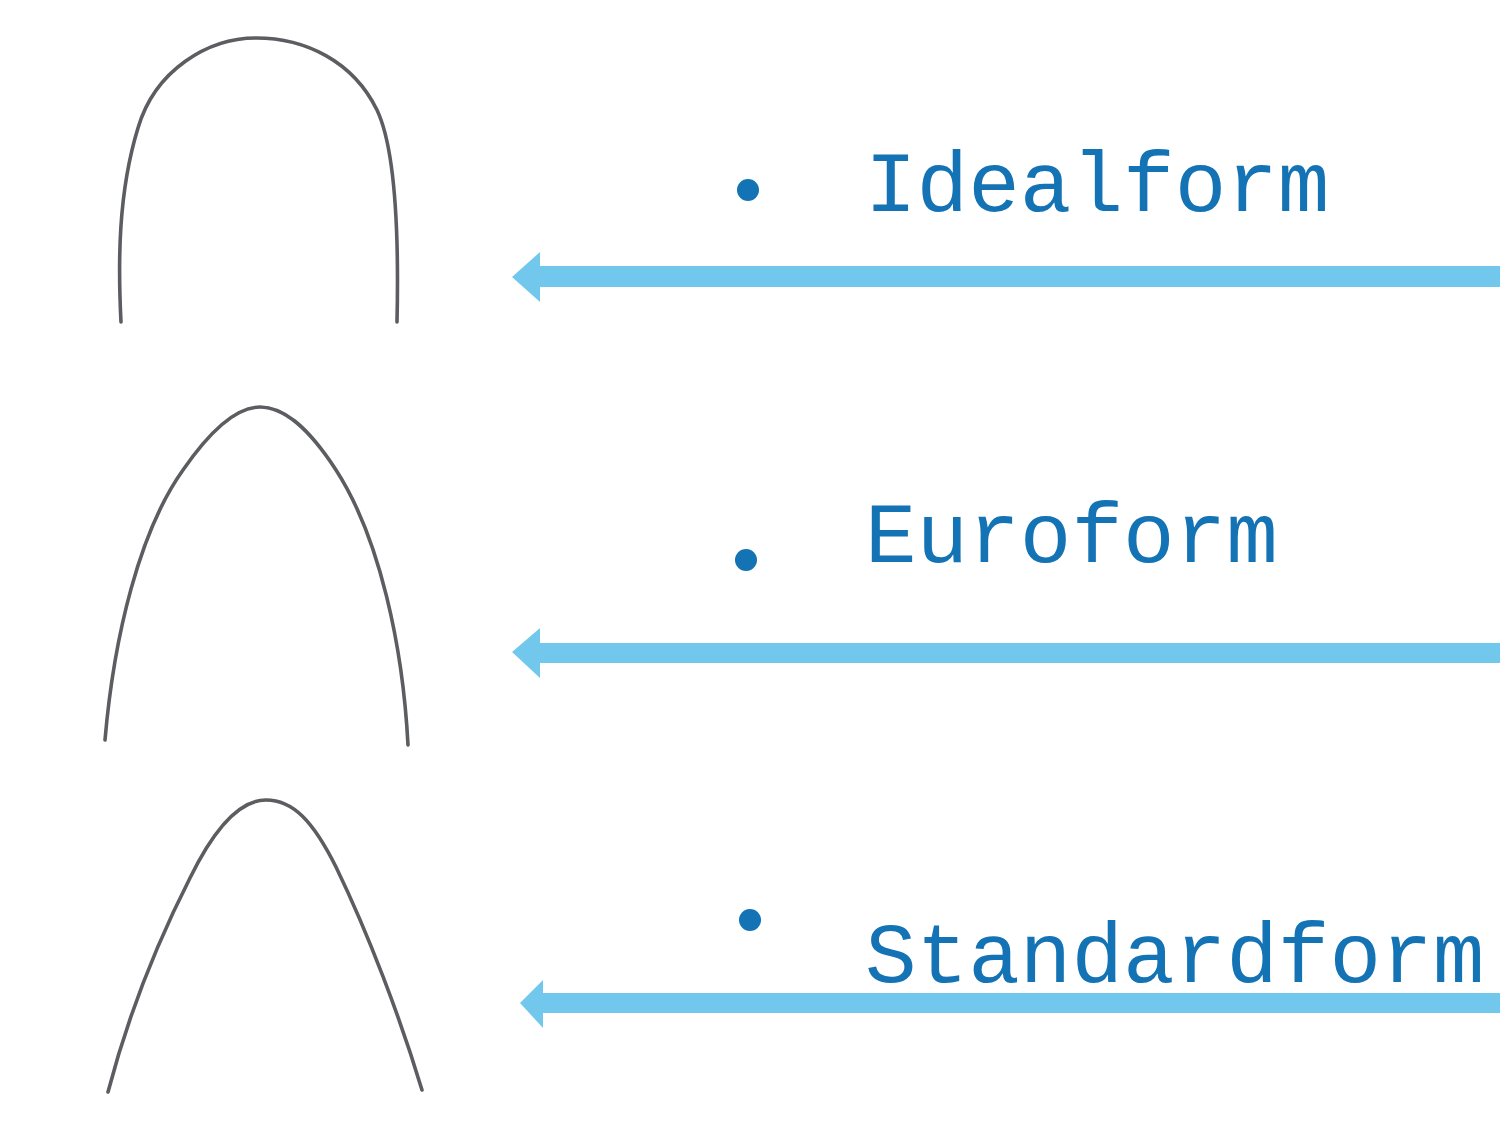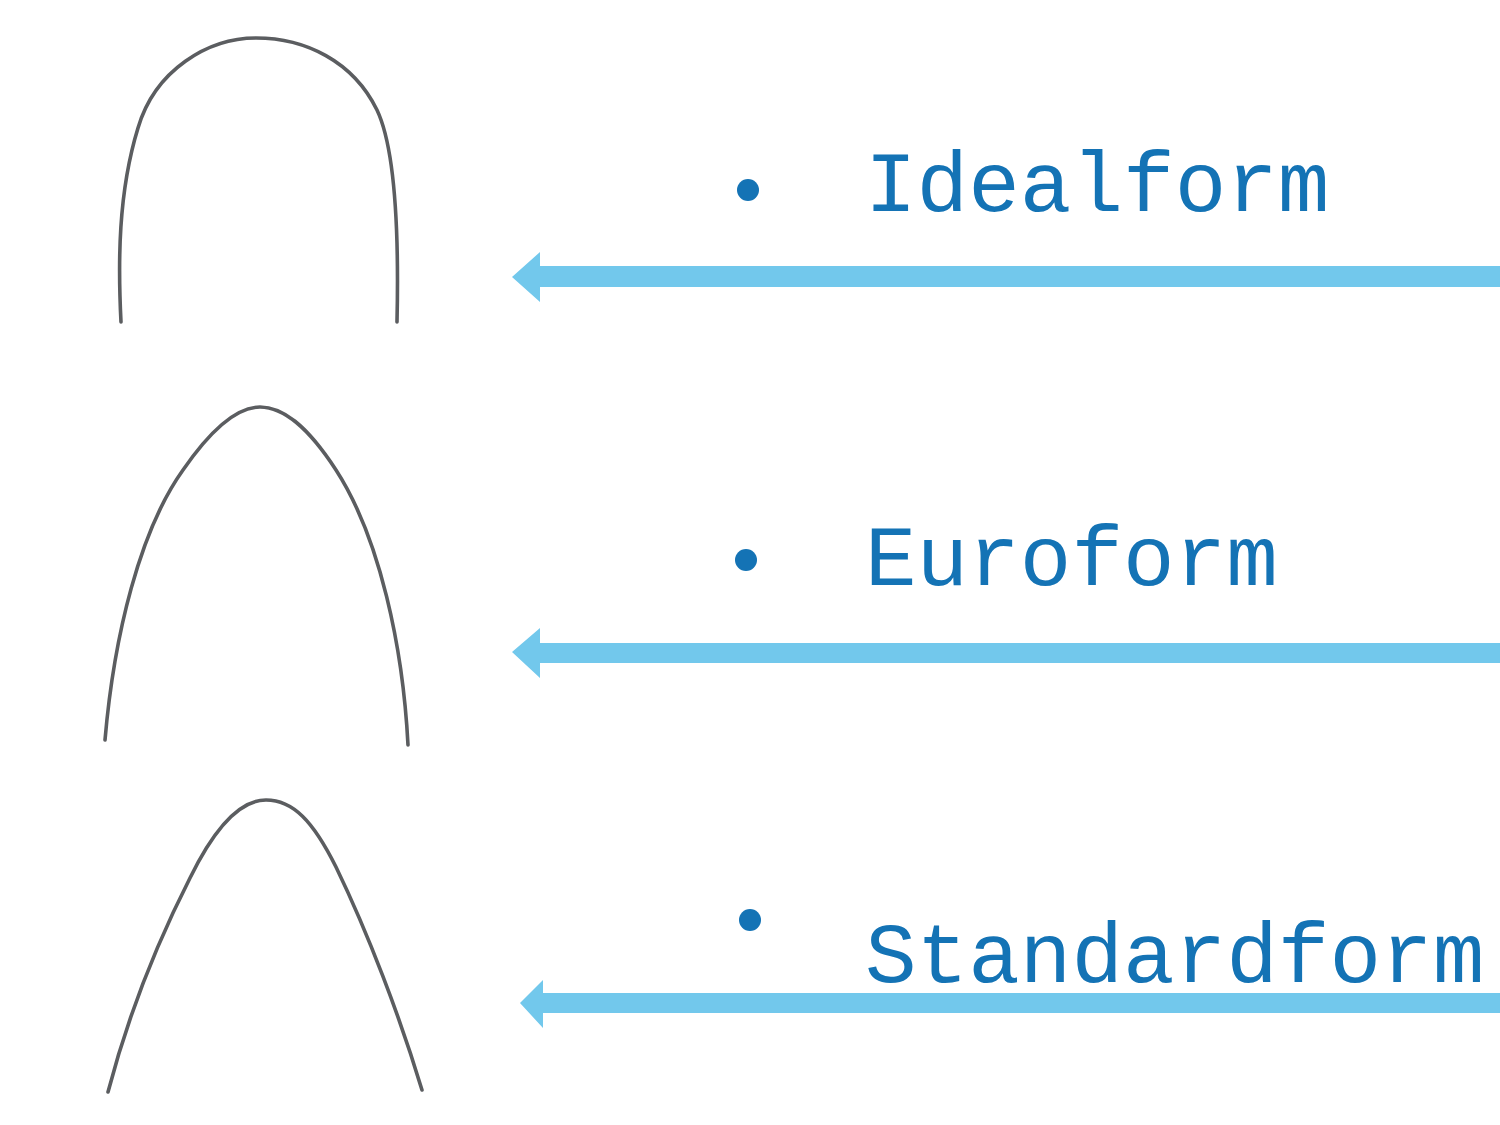--- a/index.html
+++ b/index.html
@@ -61,21 +61,21 @@
     <path d="M 8 297 C 30 213, 60 142, 90 83 C 114 34, 140 5, 166 5 C 193 5, 213 26, 236 72 C 268 138, 300 222, 322 295" stroke="#5B5D60"></path>
   </svg>
 
   <div class="bullet-row">
     <span class="bullet-dot" style="left:737px; top:179px;"></span>
     <span class="label-text" style="left:865px; top:139px;">Idealform</span>
   </div>
 
   <div class="bullet-row">
     <span class="bullet-dot" style="left:735px; top:549px;"></span>
-    <span class="label-text" style="left:865px; top:513px;">Euroform</span>
+    <span class="label-text" style="left:865px; top:490px;">Euroform</span>
   </div>
 
   <div class="bullet-row">
     <span class="bullet-dot" style="left:739px; top:909px;"></span>
     <span class="label-text" style="left:865px; top:910px;">Standardform</span>
   </div>
 
   <svg class="arrow" style="left:505px; top:250px;" width="995" height="54" viewBox="0 0 995 54">
     <polygon points="7,27 35,2 35,16 995,16 995,37 35,37 35,52" fill="#72C8EC"></polygon>
   </svg>

